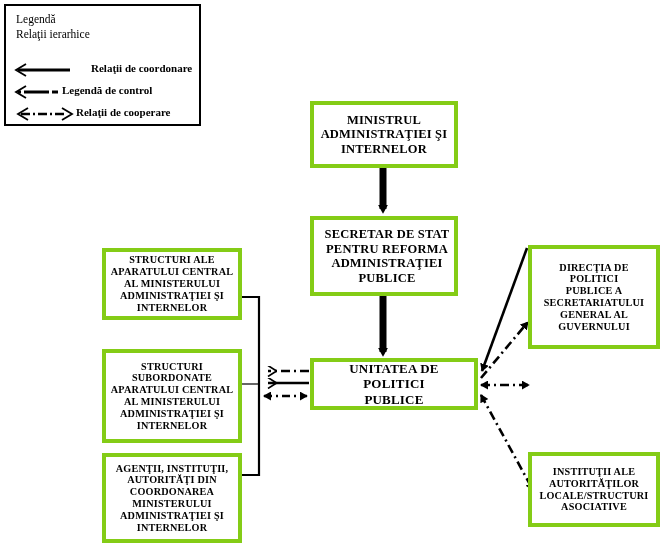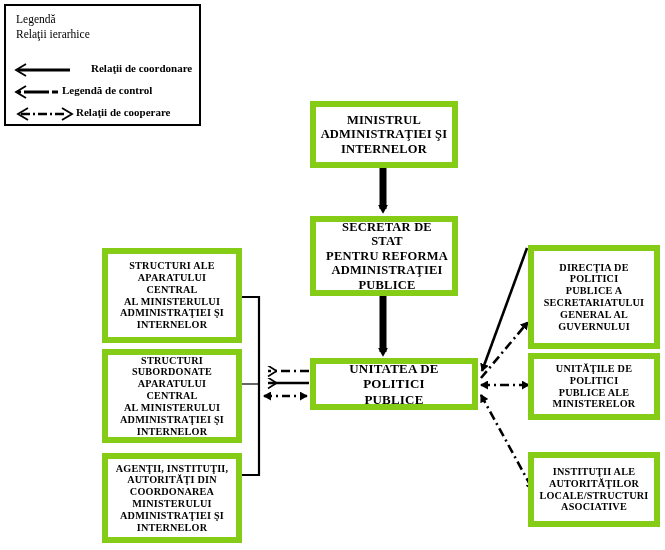--- a/index.html
+++ b/index.html
@@ -21,21 +21,21 @@
   }
   svg.layer {
     position: absolute;
     left: 0;
     top: 0;
     width: 665px;
     height: 550px;
   }
   .box {
     position: absolute;
-    border: 6px solid #84cc16;
+    border: 4px solid #84cc16;
     background: #ffffff;
     box-sizing: border-box;
     display: flex;
     align-items: center;
     justify-content: center;
     text-align: center;
     font-family: "Liberation Serif", serif;
     font-weight: bold;
     color: #000000;
     letter-spacing: 0.2px;
@@ -192,21 +192,21 @@
 PENTRU REFORMA
 ADMINISTRAŢIEI
 PUBLICE</span>
   </div>
 
   <div class="box b-center" style="left:310px; top:358px; width:168px; height:52px;">
     <span class="txt">UNITATEA DE POLITICI
 PUBLICE</span>
   </div>
 
-  <div class="box b-side" style="left:102px; top:248px; width:140px; height:95px;">
+  <div class="box b-side" style="left:102px; top:248px; width:140px; height:72px;">
     <span class="txt">STRUCTURI ALE
 APARATULUI CENTRAL
 AL MINISTERULUI
 ADMINISTRAŢIEI ŞI
 INTERNELOR</span>
   </div>
 
   <div class="box b-side" style="left:102px; top:349px; width:140px; height:94px;">
     <span class="txt">STRUCTURI
 SUBORDONATE
@@ -226,25 +226,20 @@
   </div>
 
   <div class="box b-side" style="left:528px; top:245px; width:132px; height:104px;">
     <span class="txt">DIRECŢIA DE POLITICI
 PUBLICE A
 SECRETARIATULUI
 GENERAL AL
 GUVERNULUI</span>
   </div>
 
-  <div class="box b-side" style="left:528px; top:353px; width:132px; height:67px;">
-    <span class="txt">UNITĂŢILE DE POLITICI
-PUBLICE ALE
-MINISTERELOR</span>
-  </div>
 
   <div class="box b-side" style="left:528px; top:452px; width:132px; height:75px;">
     <span class="txt">INSTITUŢII ALE
 AUTORITĂŢILOR
 LOCALE/STRUCTURI
 ASOCIATIVE</span>
   </div>
 
 </div>
 

